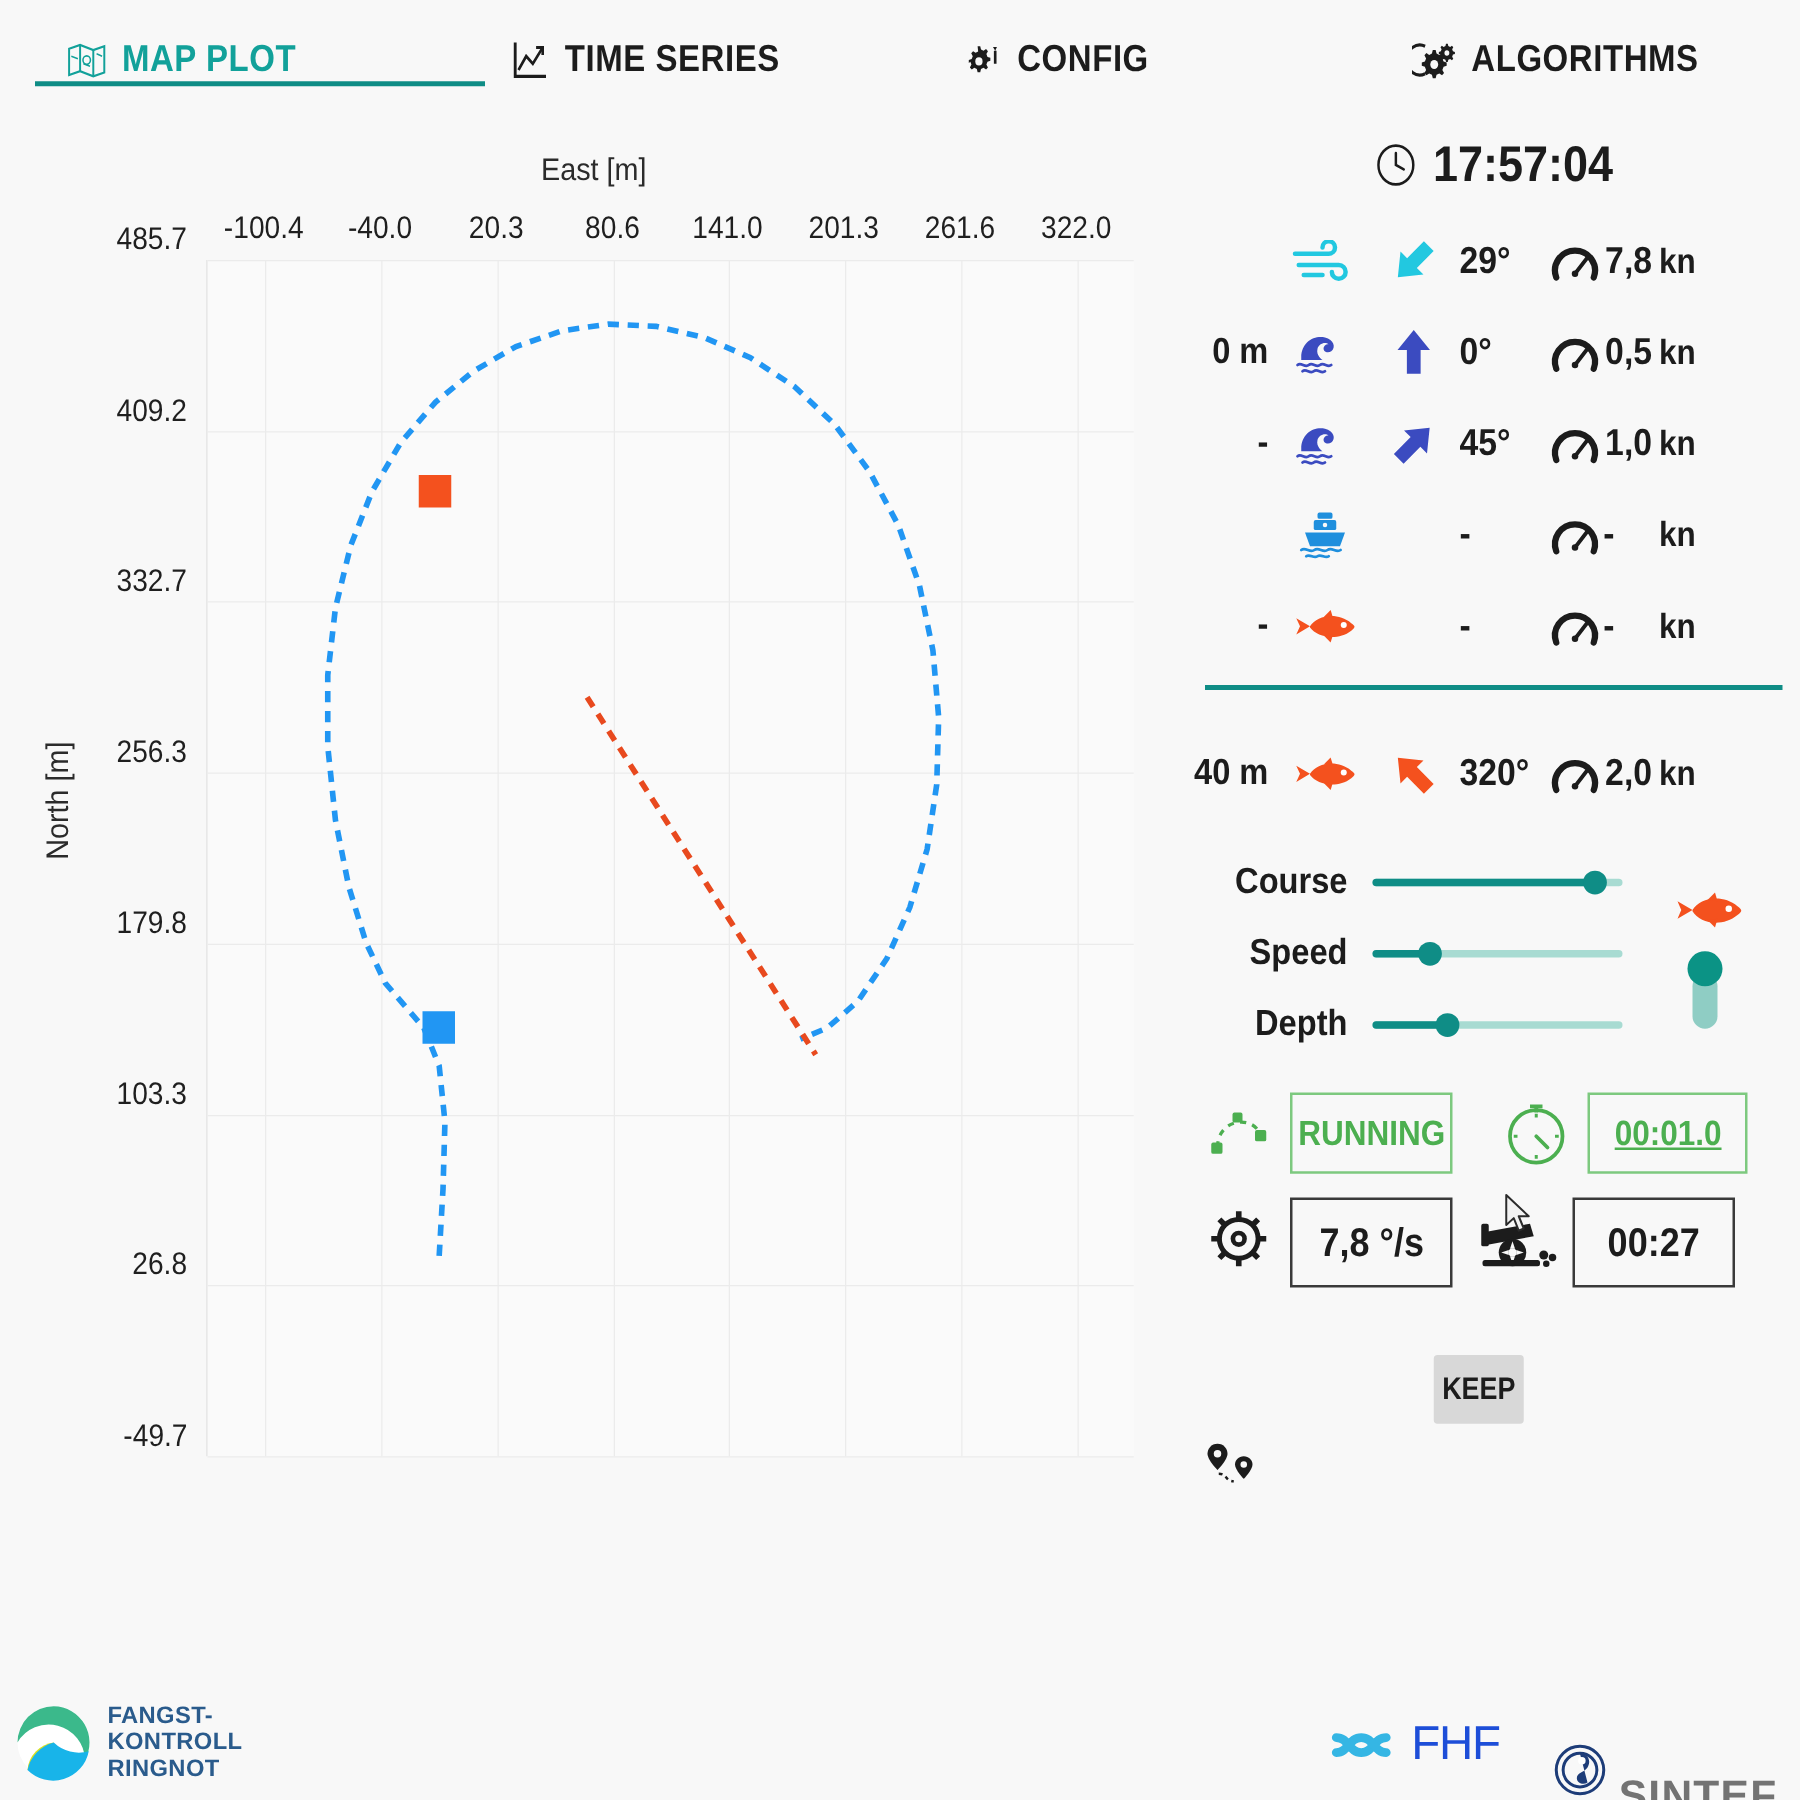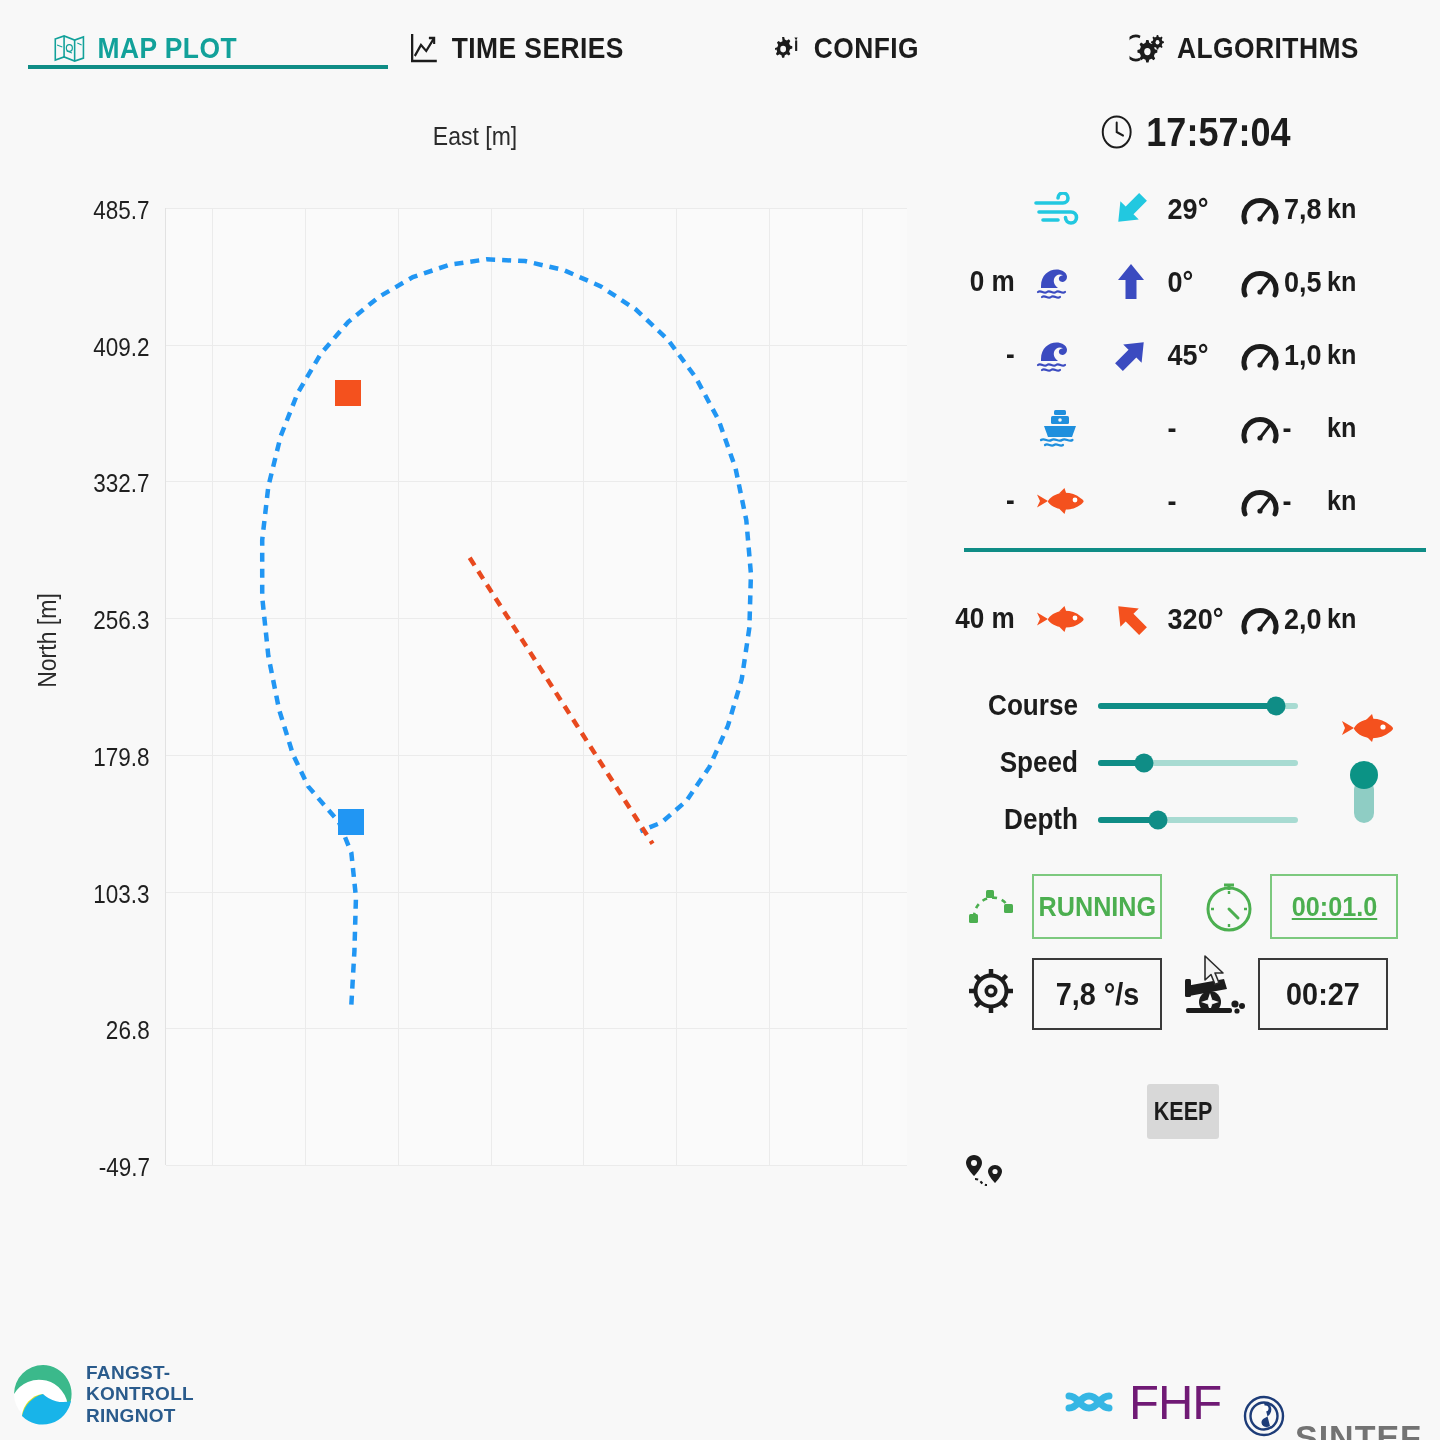--- a/index.html
+++ b/index.html
@@ -54,21 +54,21 @@
     background: #fafafa;
     border-left: 1px solid #e2e2e2;
   }
   .gridline-v { position: absolute; top: 0; width: 1px; height: 100%; background: #ebebeb; }
   .gridline-h { position: absolute; left: 0; height: 1px; width: 100%; background: #ebebeb; }
   .xticks { position: absolute; left: 165px; top: 82px; width: 742px; height: 34px; }
   .xtick {
     position: absolute; top: 0; font-size: 25px; color: #1f1f1f;
     transform: translateX(-50%) scaleX(0.9); white-space: nowrap;
   }
-  .yticks { position: absolute; left: 0px; top: 124px; width: 158px; height: 957px; }
+  .yticks { position: absolute; left: 0px; top: 106px; width: 158px; height: 957px; }
   .ytick {
     position: absolute; right: 8px; font-size: 25px; color: #1f1f1f;
     transform: translateY(-50%) scaleX(0.9); white-space: nowrap;
     transform-origin: right center;
   }
   .marker { position: absolute; width: 26px; height: 26px; transform: translate(-50%, -50%); }
   .marker.orange { background: #f4511e; }
   .marker.blue { background: #2196f3; }
 
   
@@ -130,21 +130,21 @@
   .route-icon { position: absolute; left: 14px; top: 285px; }
 
   
   .cursor { position: absolute; left: 1203px; top: 955px; }
 
   
   .footer { position: absolute; left: 0; bottom: 0; width: 1440px; height: 86px; }
   .logo-fk { position: absolute; left: 12px; top: 8px; display: flex; align-items: center; gap: 12px; }
   .fk-text { font-size: 19px; font-weight: 700; color: #2a5b8c; line-height: 1.12; letter-spacing: .3px; }
   .logo-fhf { position: absolute; left: 1057px; top: 20px; display: flex; align-items: center; gap: 6px; }
-  .fhf-text { font-size: 49px; font-weight: 500; color: #701a75; letter-spacing: -1px; }
+  .fhf-text { font-size: 38px; font-weight: 500; color: #1d4ed8; letter-spacing: -1px; }
   .logo-sintef { position: absolute; left: 1243px; top: 20px; display: flex; align-items: center; gap: 10px; }
   .sintef-text { font-size: 34px; font-weight: 700; color: #737373; letter-spacing: 1px; margin-top: 44px; }
 </style>
 </head>
 <body>
 
 <div id="app">
 
   <div class="tabbar">
 
@@ -205,20 +205,30 @@
       <span class="tlabel">ALGORITHMS</span>
     </div>
 
     <div class="tab-underline"></div>
   </div>
 
   <div class="chart-wrap">
     <div class="axis-title-x">East [m]</div>
     <div class="axis-title-y">North [m]</div>
 
+    <div class="xticks" id="xticks">
+        <div class="xtick" style="left: 46.4134px;">-100.4</div>
+        <div class="xtick" style="left: 139.24px;">-40.0</div>
+        <div class="xtick" style="left: 231.913px;">20.3</div>
+        <div class="xtick" style="left: 324.587px;">80.6</div>
+        <div class="xtick" style="left: 417.413px;">141.0</div>
+        <div class="xtick" style="left: 510.087px;">201.3</div>
+        <div class="xtick" style="left: 602.76px;">261.6</div>
+        <div class="xtick" style="left: 695.587px;">322.0</div>
+      </div>
     <div class="yticks" id="yticks">
         <div class="ytick" style="top: 0px;">485.7</div>
         <div class="ytick" style="top: 136.74px;">409.2</div>
         <div class="ytick" style="top: 273.48px;">332.7</div>
         <div class="ytick" style="top: 410.041px;">256.3</div>
         <div class="ytick" style="top: 546.781px;">179.8</div>
         <div class="ytick" style="top: 683.52px;">103.3</div>
         <div class="ytick" style="top: 820.26px;">26.8</div>
         <div class="ytick" style="top: 957px;">-49.7</div>
       </div>

